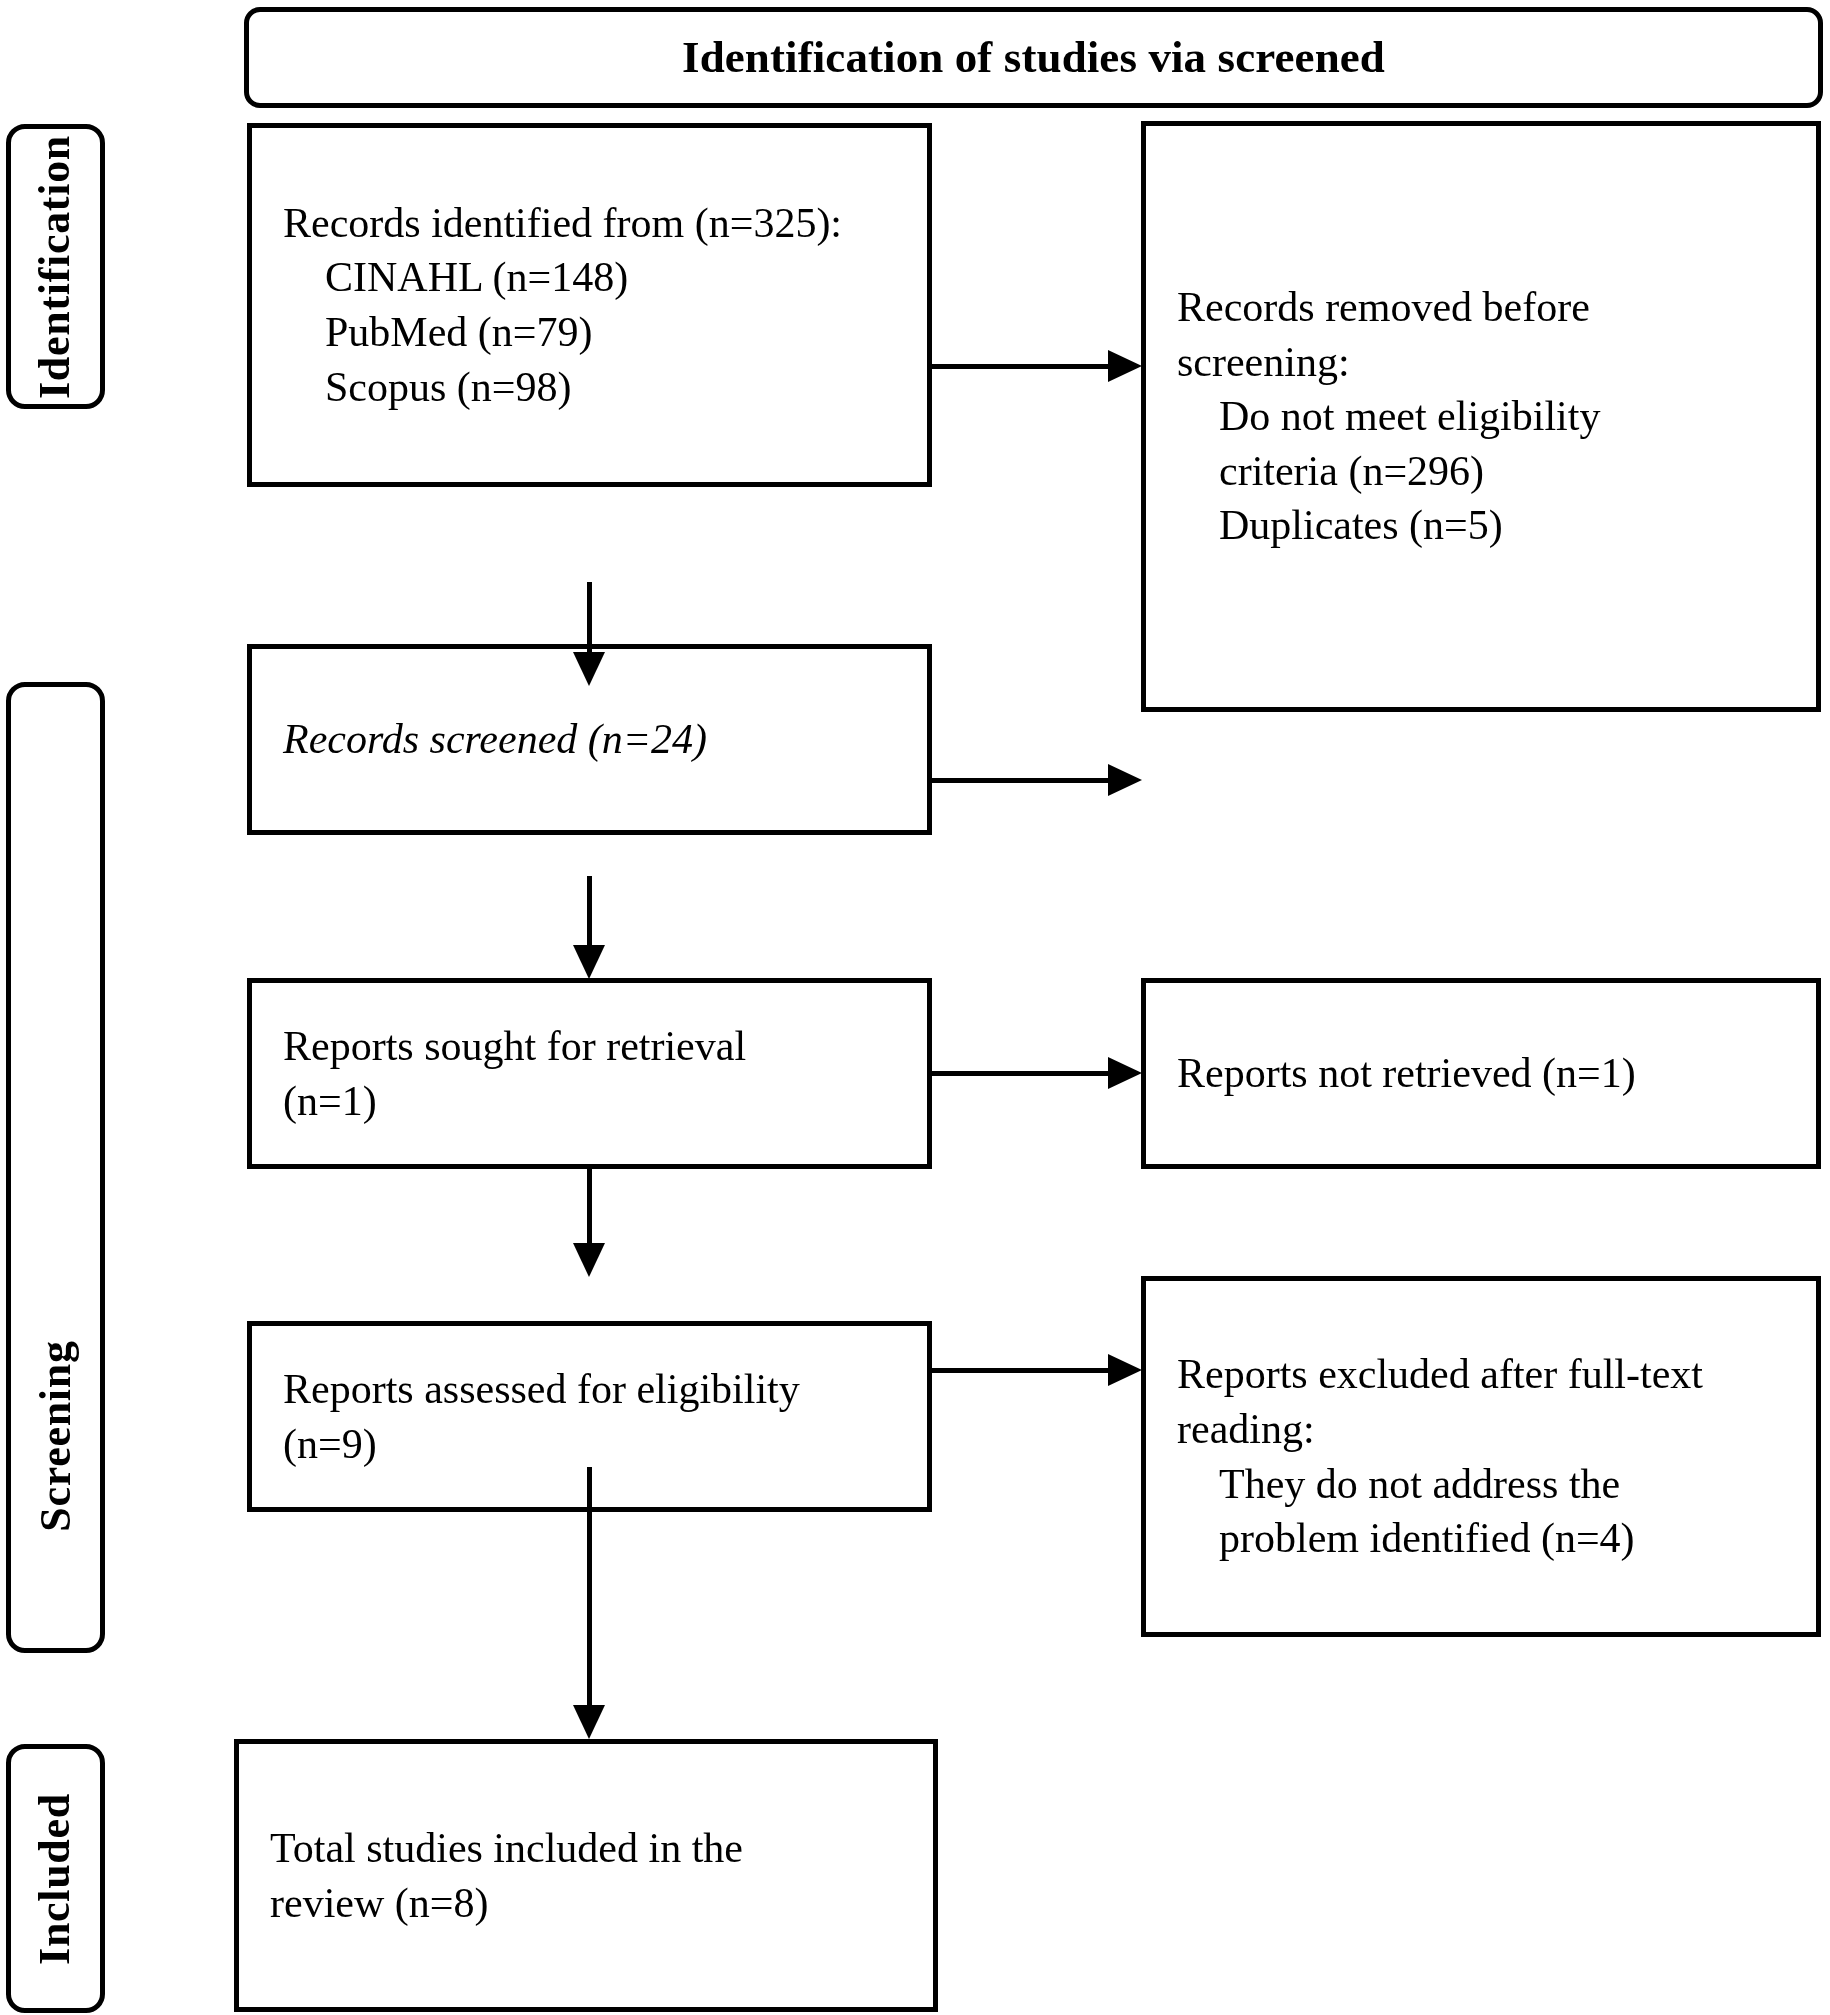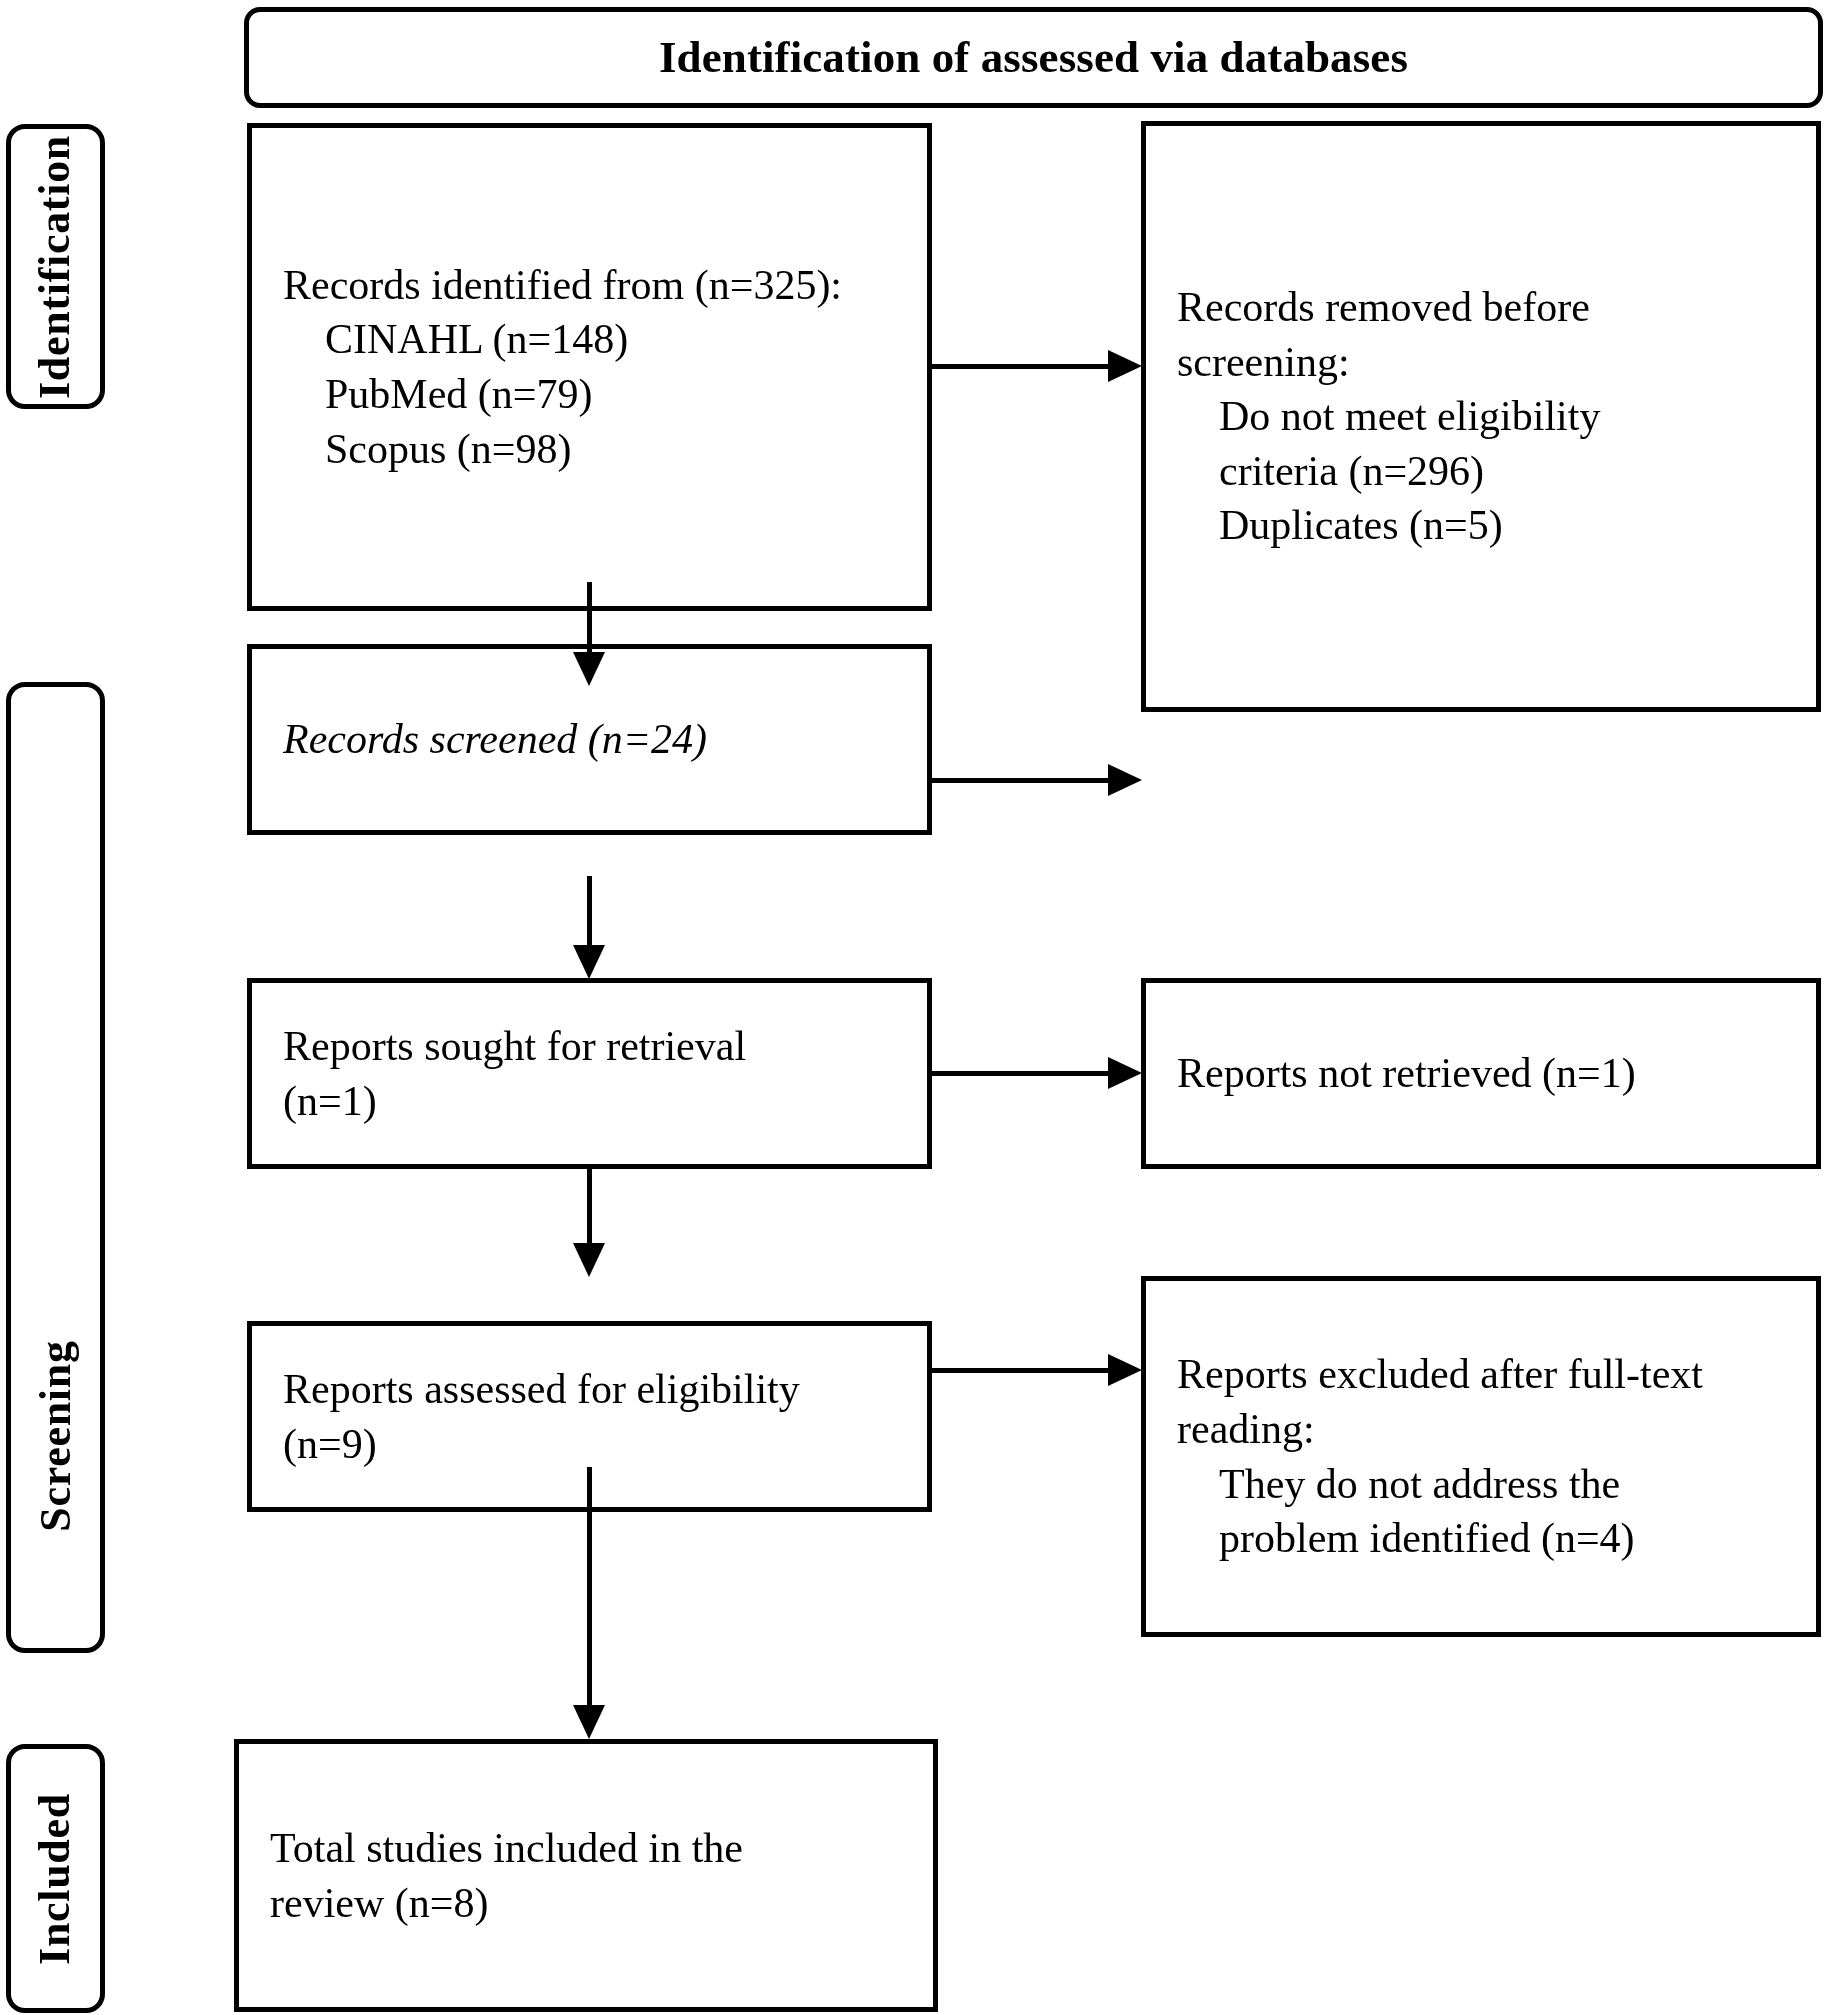--- a/index.html
+++ b/index.html
@@ -78,21 +78,21 @@
   }
   .box-text {
     font-size: 42px;
     line-height: 1.30;
     padding-left: 31px;
     padding-right: 19px;
     white-space: pre-wrap;
   }
 
   
-  .b-identified { left: 247px; top: 123px;  width: 685px; height: 488px; }
+  .b-identified { left: 247px; top: 123px;  width: 685px; height: 364px; }
   .b-screened   { left: 247px; top: 644px;  width: 685px; height: 191px; font-style: italic; }
   .b-sought     { left: 247px; top: 978px; width: 685px; height: 191px; }
   .b-assessed   { left: 247px; top: 1276px; width: 685px; height: 191px; margin-top: 45px; }
   .b-total      { left: 234px; top: 1739px; width: 704px; height: 273px; }
 
   
   .b-removed    { left: 1141px; top: 121px;  width: 680px; height: 591px; }
   .b-excl-title { left: 1141px; top: 685px;  width: 680px; height: 191px; }
   .b-notretr    { left: 1141px; top: 978px; width: 680px; height: 191px; }
   .b-excl-full  { left: 1141px; top: 1276px; width: 680px; height: 361px; }
@@ -122,21 +122,21 @@
     border-bottom: 16px solid transparent;
     border-left: 34px solid #000000;
   }
 </style>
 </head>
 <body>
 
 <div id="page">
 
   <div class="banner">
-    <div class="banner-text">Identification of assessed via databases</div>
+    <div class="banner-text">Identification of studies via screened</div>
   </div>
 
   <div class="stage identification">
     <div class="stage-text">Identification</div>
   </div>
   <div class="stage screening">
     <div class="stage-text">Screening</div>
   </div>
   <div class="stage included">
     <div class="stage-text">Included</div>

